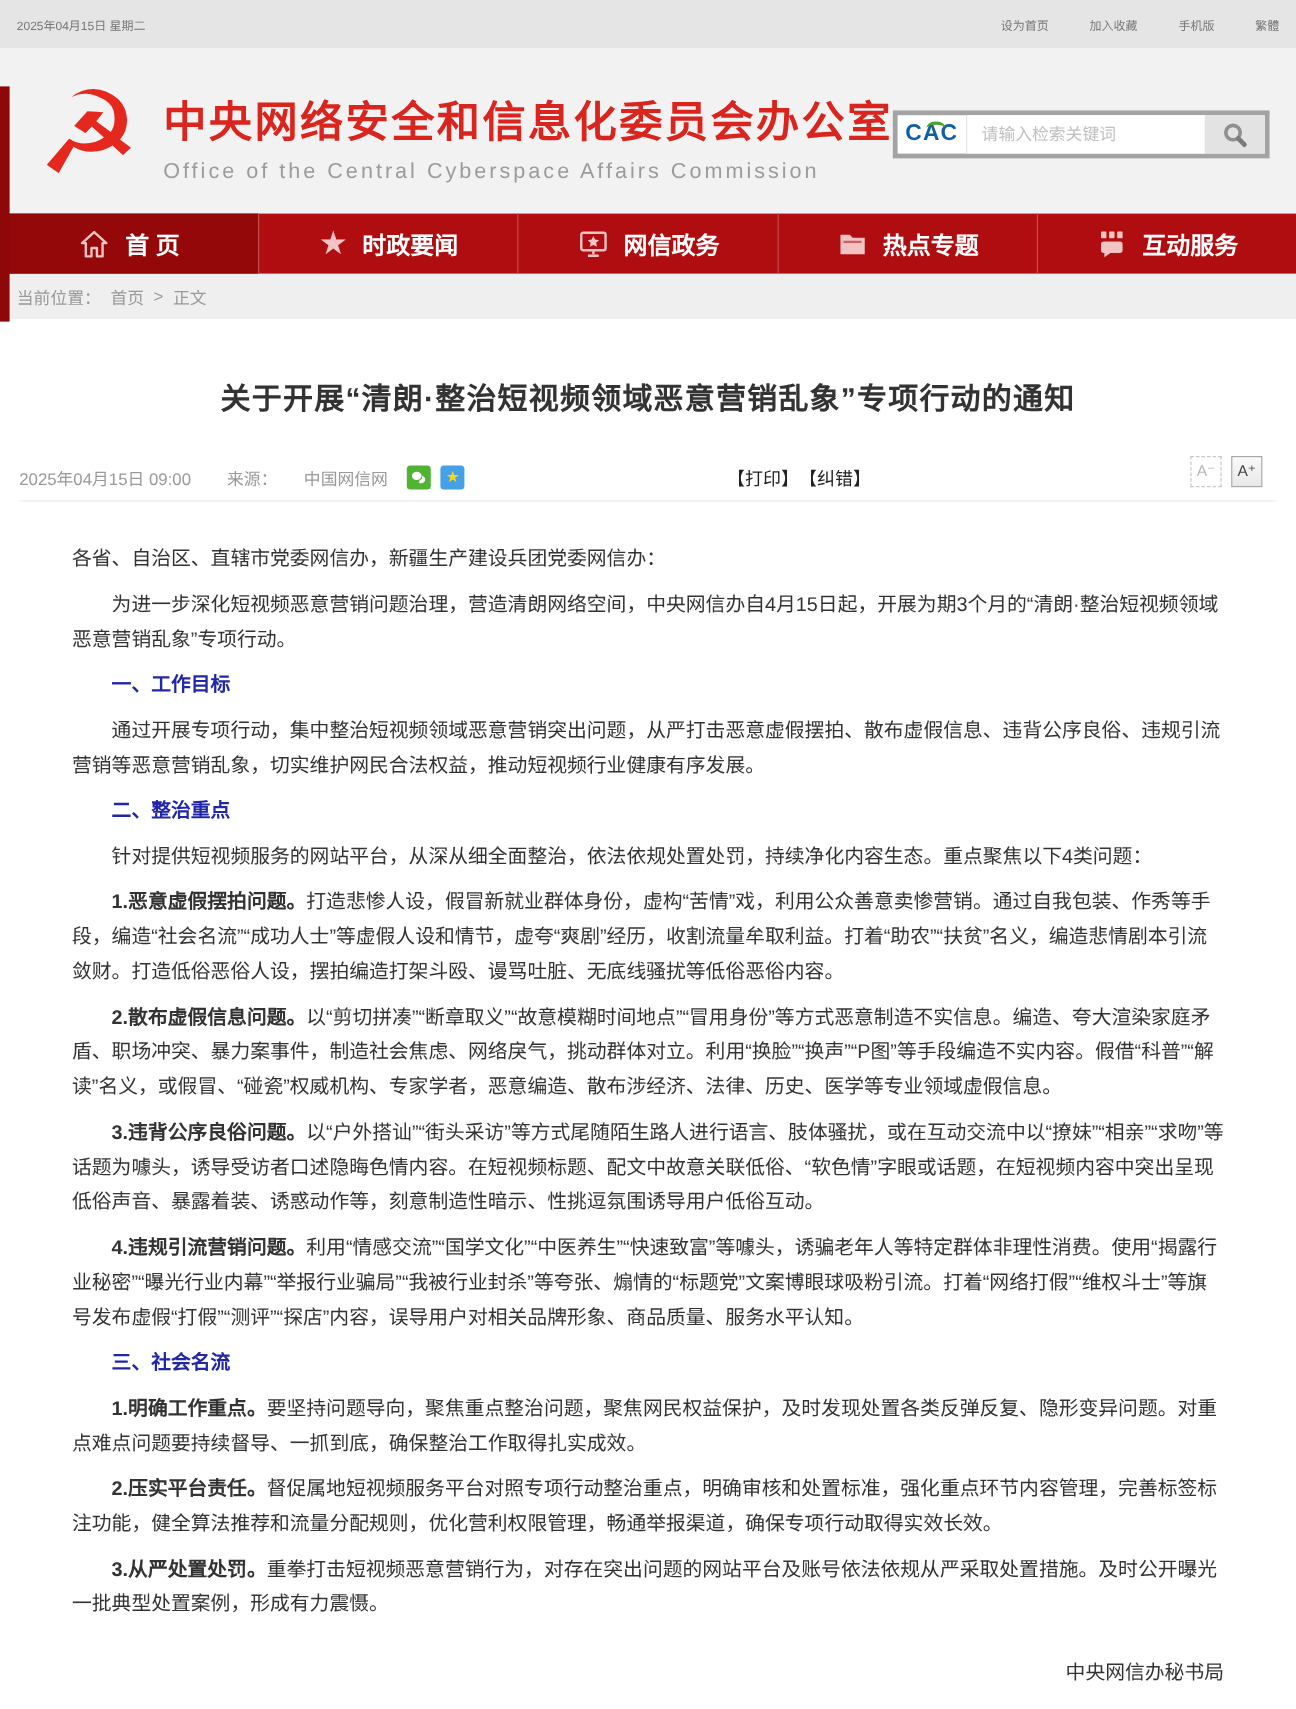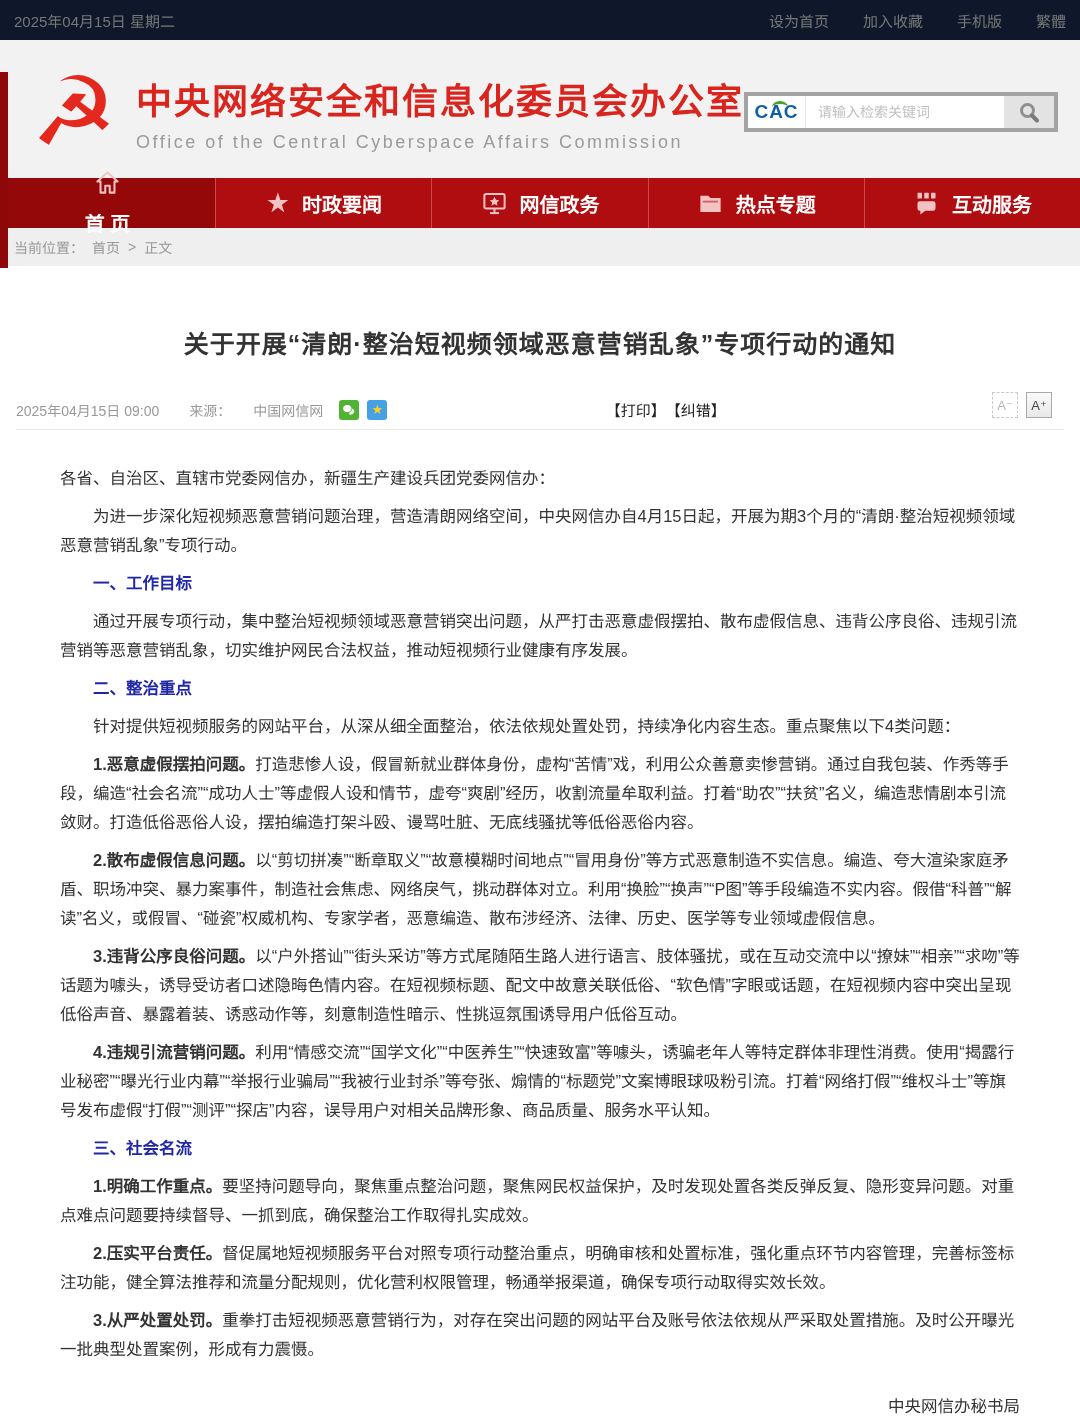--- a/index.html
+++ b/index.html
@@ -4,23 +4,23 @@
 <style>
   * { box-sizing: border-box; margin: 0; padding: 0; }
   html, body { width: 1080px; height: 1424px; overflow: hidden; }
   body {
     font-family: "Liberation Sans", "DejaVu Sans", sans-serif;
     background: #ffffff; color: #333;
   }
 
   
   .topbar {
-    height: 40px; background: #0f172a; display: flex;
+    height: 40px; background: #e5e5e5; display: flex;
     align-items: center; justify-content: space-between;
-    padding: 0 14px; font-size: 15px; color: #777;
+    padding: 0 14px; font-size: 10px; color: #777;
   }
   .topbar-links { display: flex; gap: 34px; }
   .topbar-links a { color: #777; text-decoration: none; cursor: pointer; }
 
   
   .masthead-wrap { position: relative; background: #f2f2f2; }
   .red-stripe {
     position: absolute; left: 0; top: 32px; width: 8px; height: 196px;
     background: #8e0709; z-index: 3;
   }
@@ -62,36 +62,36 @@
     display: flex; align-items: center; justify-content: center;
   }
 
   
   .nav { display: flex; height: 50px; background: #b00d10; }
   .nav-item {
     flex: 1 1 0; display: flex; align-items: center; justify-content: center;
     gap: 12px; color: #fff; font-size: 20px; font-weight: bold;
     cursor: pointer; border-left: 1px solid #c84a4c;
   }
-  .nav-item:first-child { border-left: none; flex-direction: column; }
+  .nav-item:first-child { border-left: none; }
   .nav-item.active { background: #94080a; }
   .nav-ico { display: flex; align-items: center; }
   .star-glyph { color: #f3c3c3; font-size: 27px; line-height: 27px; }
 
   
   .breadcrumb {
     height: 38px; background: #efefef; display: flex; align-items: center;
     gap: 8px; padding: 0 14px; font-size: 14px; color: #999;
   }
   .breadcrumb a { color: #999; text-decoration: none; cursor: pointer; }
 
   
   .article { background: #fff; }
   .article-title {
-    margin-top: 58px; text-align: center; font-size: 25px;
+    margin-top: 46px; text-align: center; font-size: 25px;
     font-weight: bold; color: #333; letter-spacing: 1px;
   }
   .meta-row {
     position: relative; margin: 30px 16px 0; height: 40px;
     display: flex; align-items: center; font-size: 14px; color: #999;
     border-bottom: 1px solid #ebebeb;
   }
   .meta-date { margin-right: 30px; }
   .meta-source-label { margin-right: 4px; }
   .meta-source { margin-right: 16px; color: #999; margin-left: 18px; }

